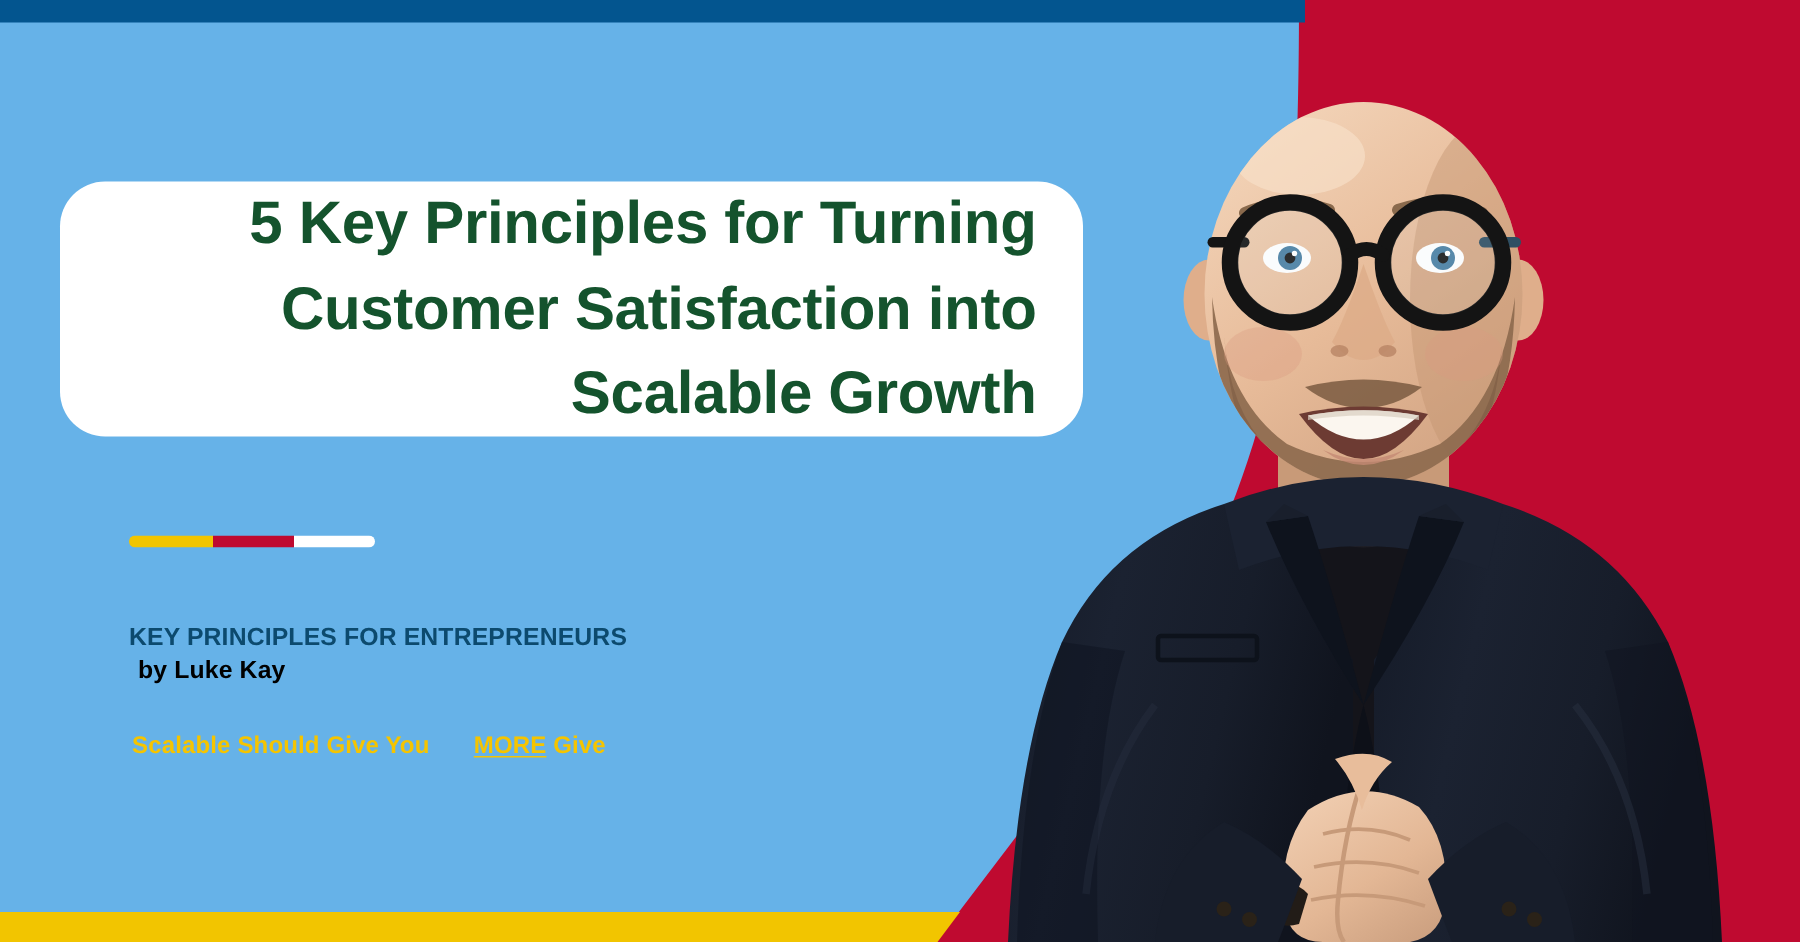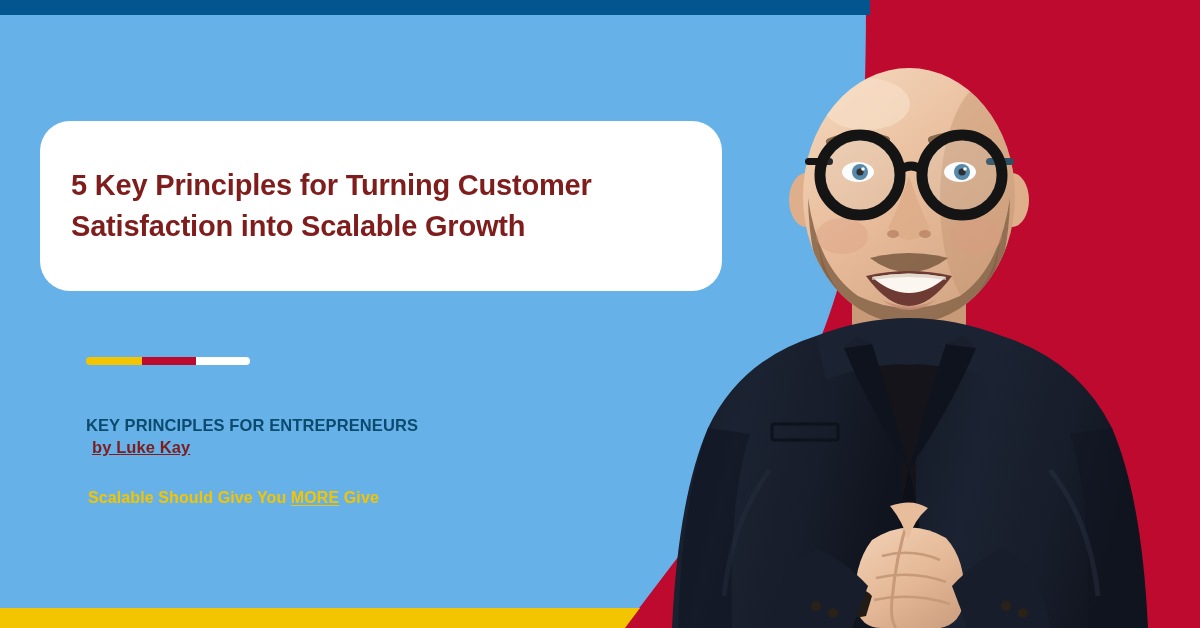--- a/index.html
+++ b/index.html
@@ -52,25 +52,25 @@
     top: 121px;
     width: 682px;
     height: 170px;
     background: #ffffff;
     border-radius: 30px;
     display: flex;
     align-items: center;
     justify-content: center;
   }
   .title-text {
-    color: #7f1d1d;
-    font-size: 29px;
+    color: #14532d;
+    font-size: 40px;
     font-weight: bold;
     line-height: 1.42;
-    text-align: left;
+    text-align: right;
     letter-spacing: -0.2px;
     padding: 0 26px;
     max-width: 620px;
   }
 
   
   .accent-bar {
     position: absolute;
     left: 86px;
     top: 357px;
@@ -94,40 +94,39 @@
   }
   .kicker {
     color: #0c4a6e;
     font-size: 16.5px;
     font-weight: bold;
     letter-spacing: 0.1px;
     line-height: 1.35;
     white-space: nowrap;
   }
   .byline {
-    color: #7f1d1d;
+    color: #000000;
     font-size: 16.5px;
     font-weight: bold;
     letter-spacing: 0.1px;
     line-height: 1.45;
     padding-left: 6px;
     white-space: nowrap;
-    text-decoration: underline;
   }
   .tagline {
     position: absolute;
     left: 88px;
     top: 489px;
     color: #f5c400;
     font-size: 16px;
     font-weight: bold;
     letter-spacing: 0.1px;
     white-space: nowrap;
   }
-  .tagline u { text-decoration: underline; text-underline-offset: 2px; }
+  .tagline u { text-decoration: underline; text-underline-offset: 2px; margin-left: 25px; }
 
   
   .portrait {
     position: absolute;
     left: 620px;
     top: 0;
     width: 580px;
     height: 628px;
   }
 </style>

